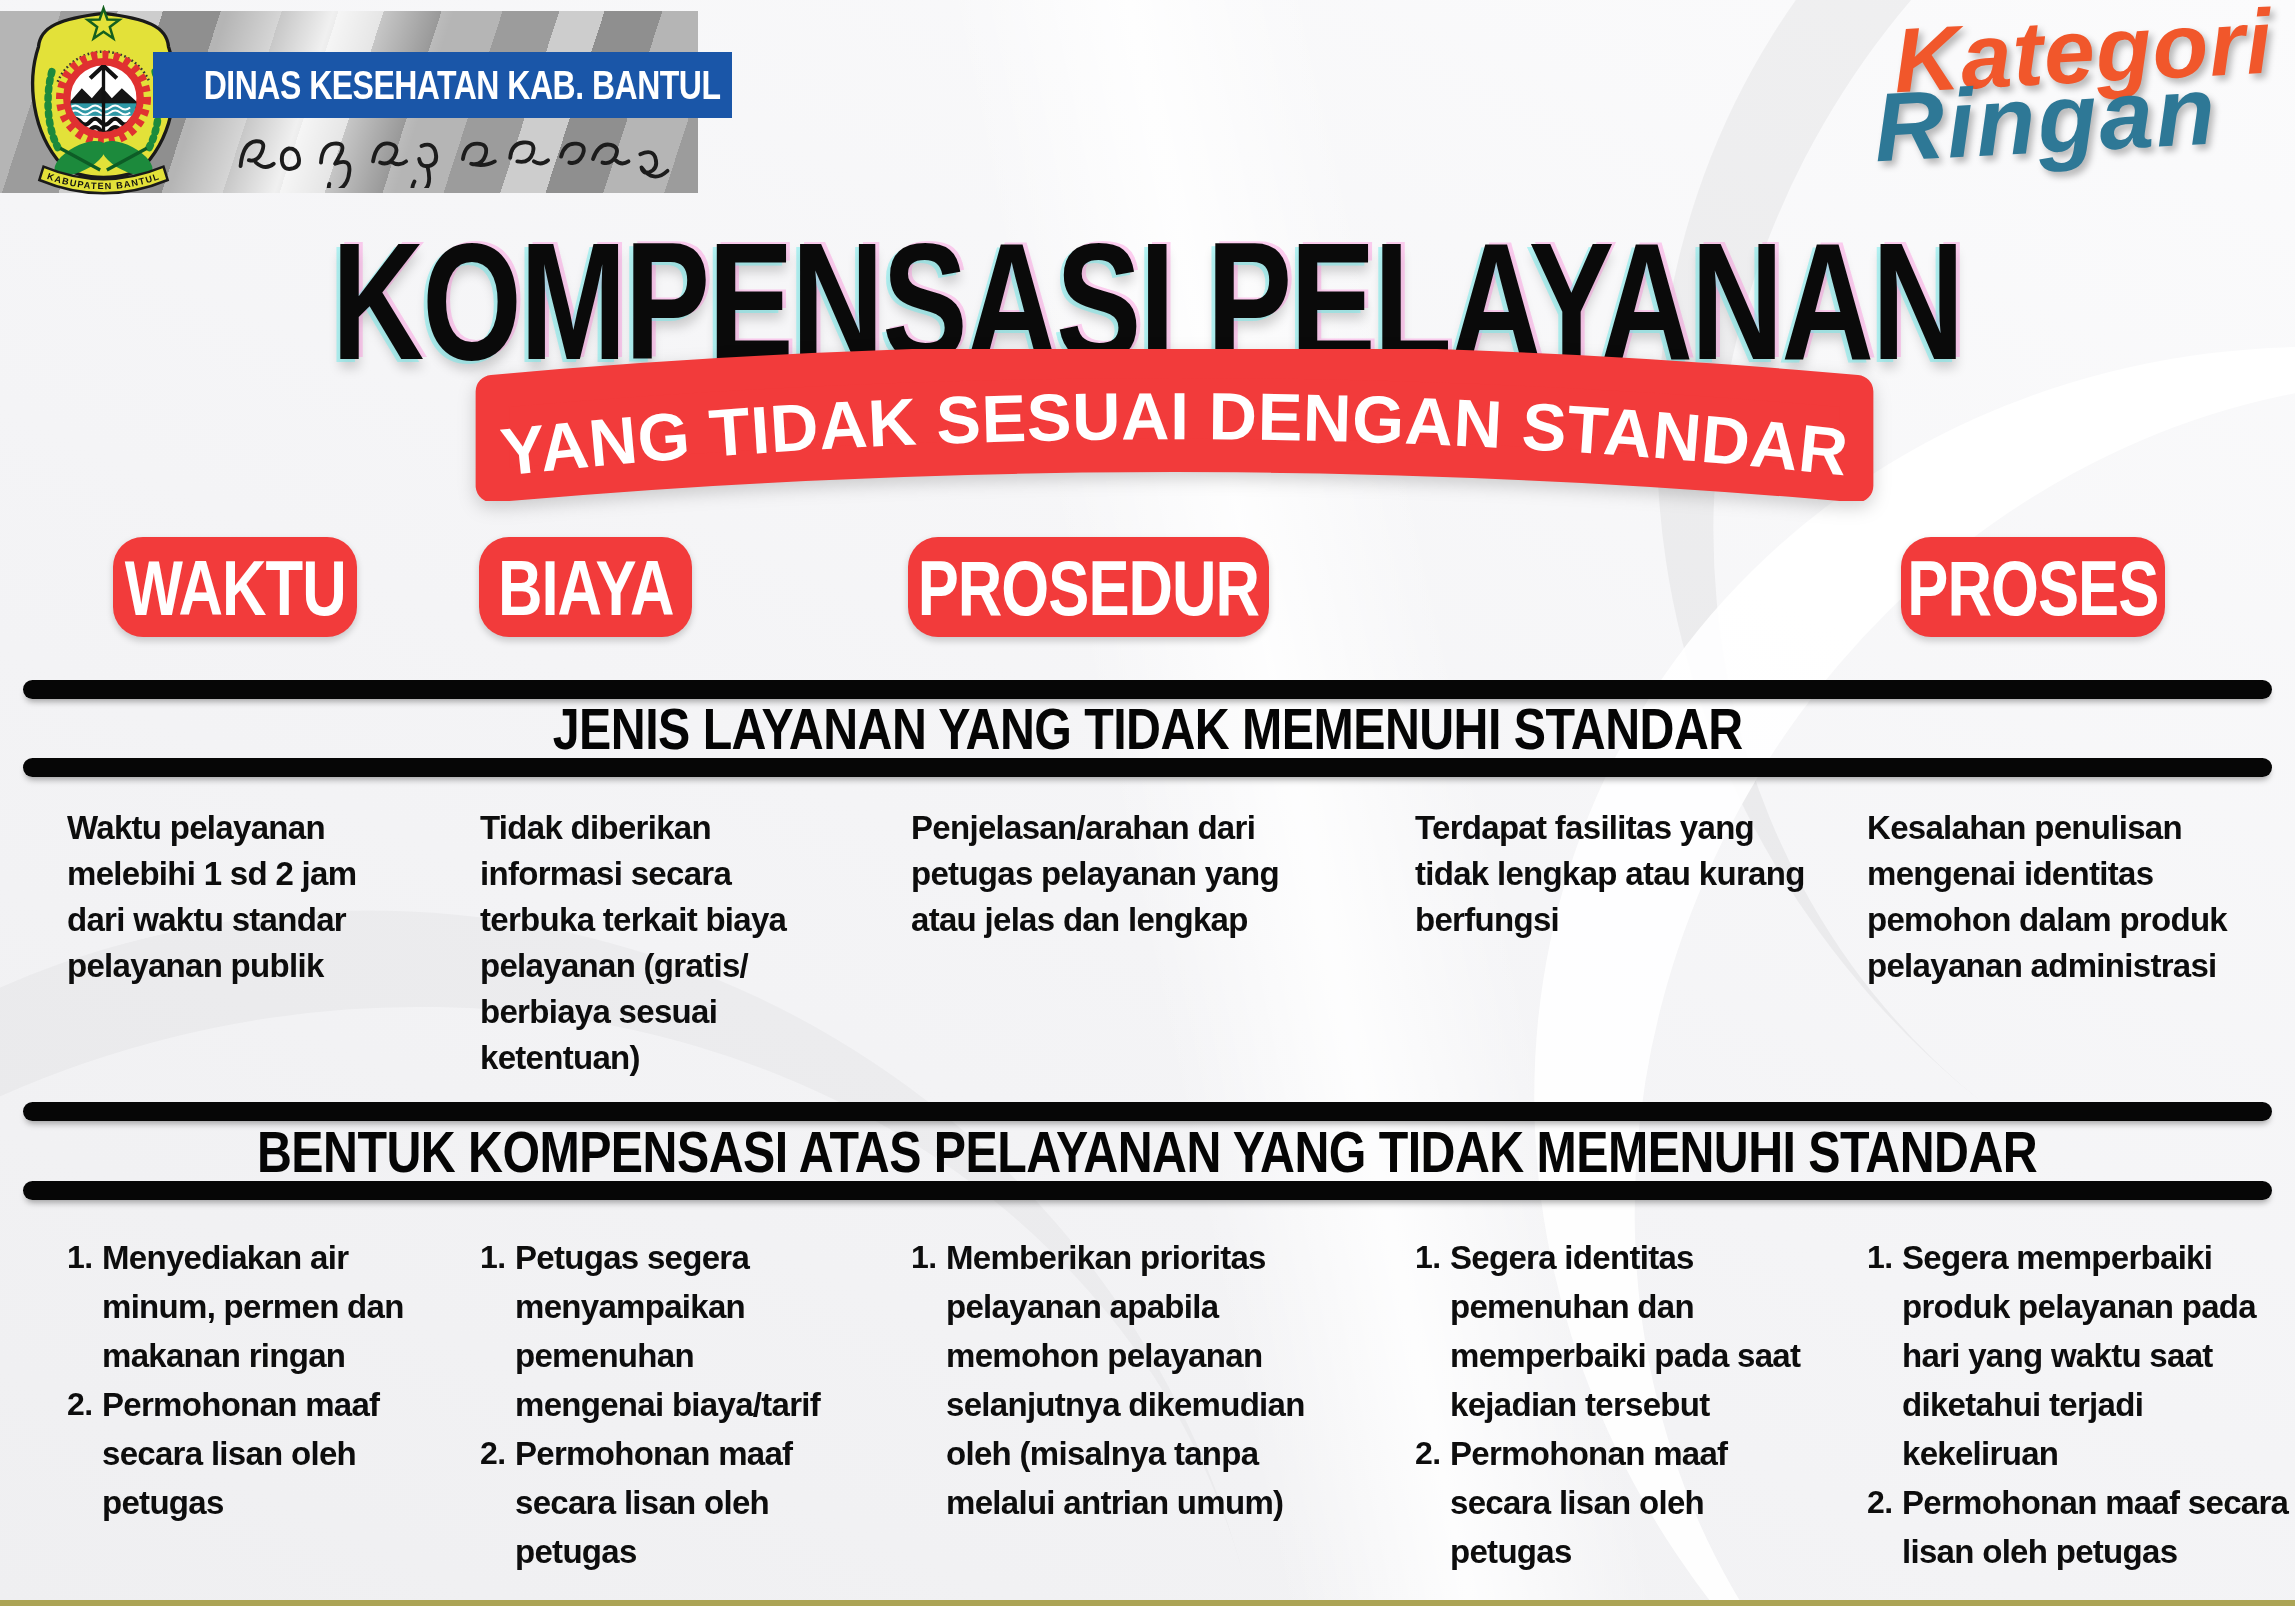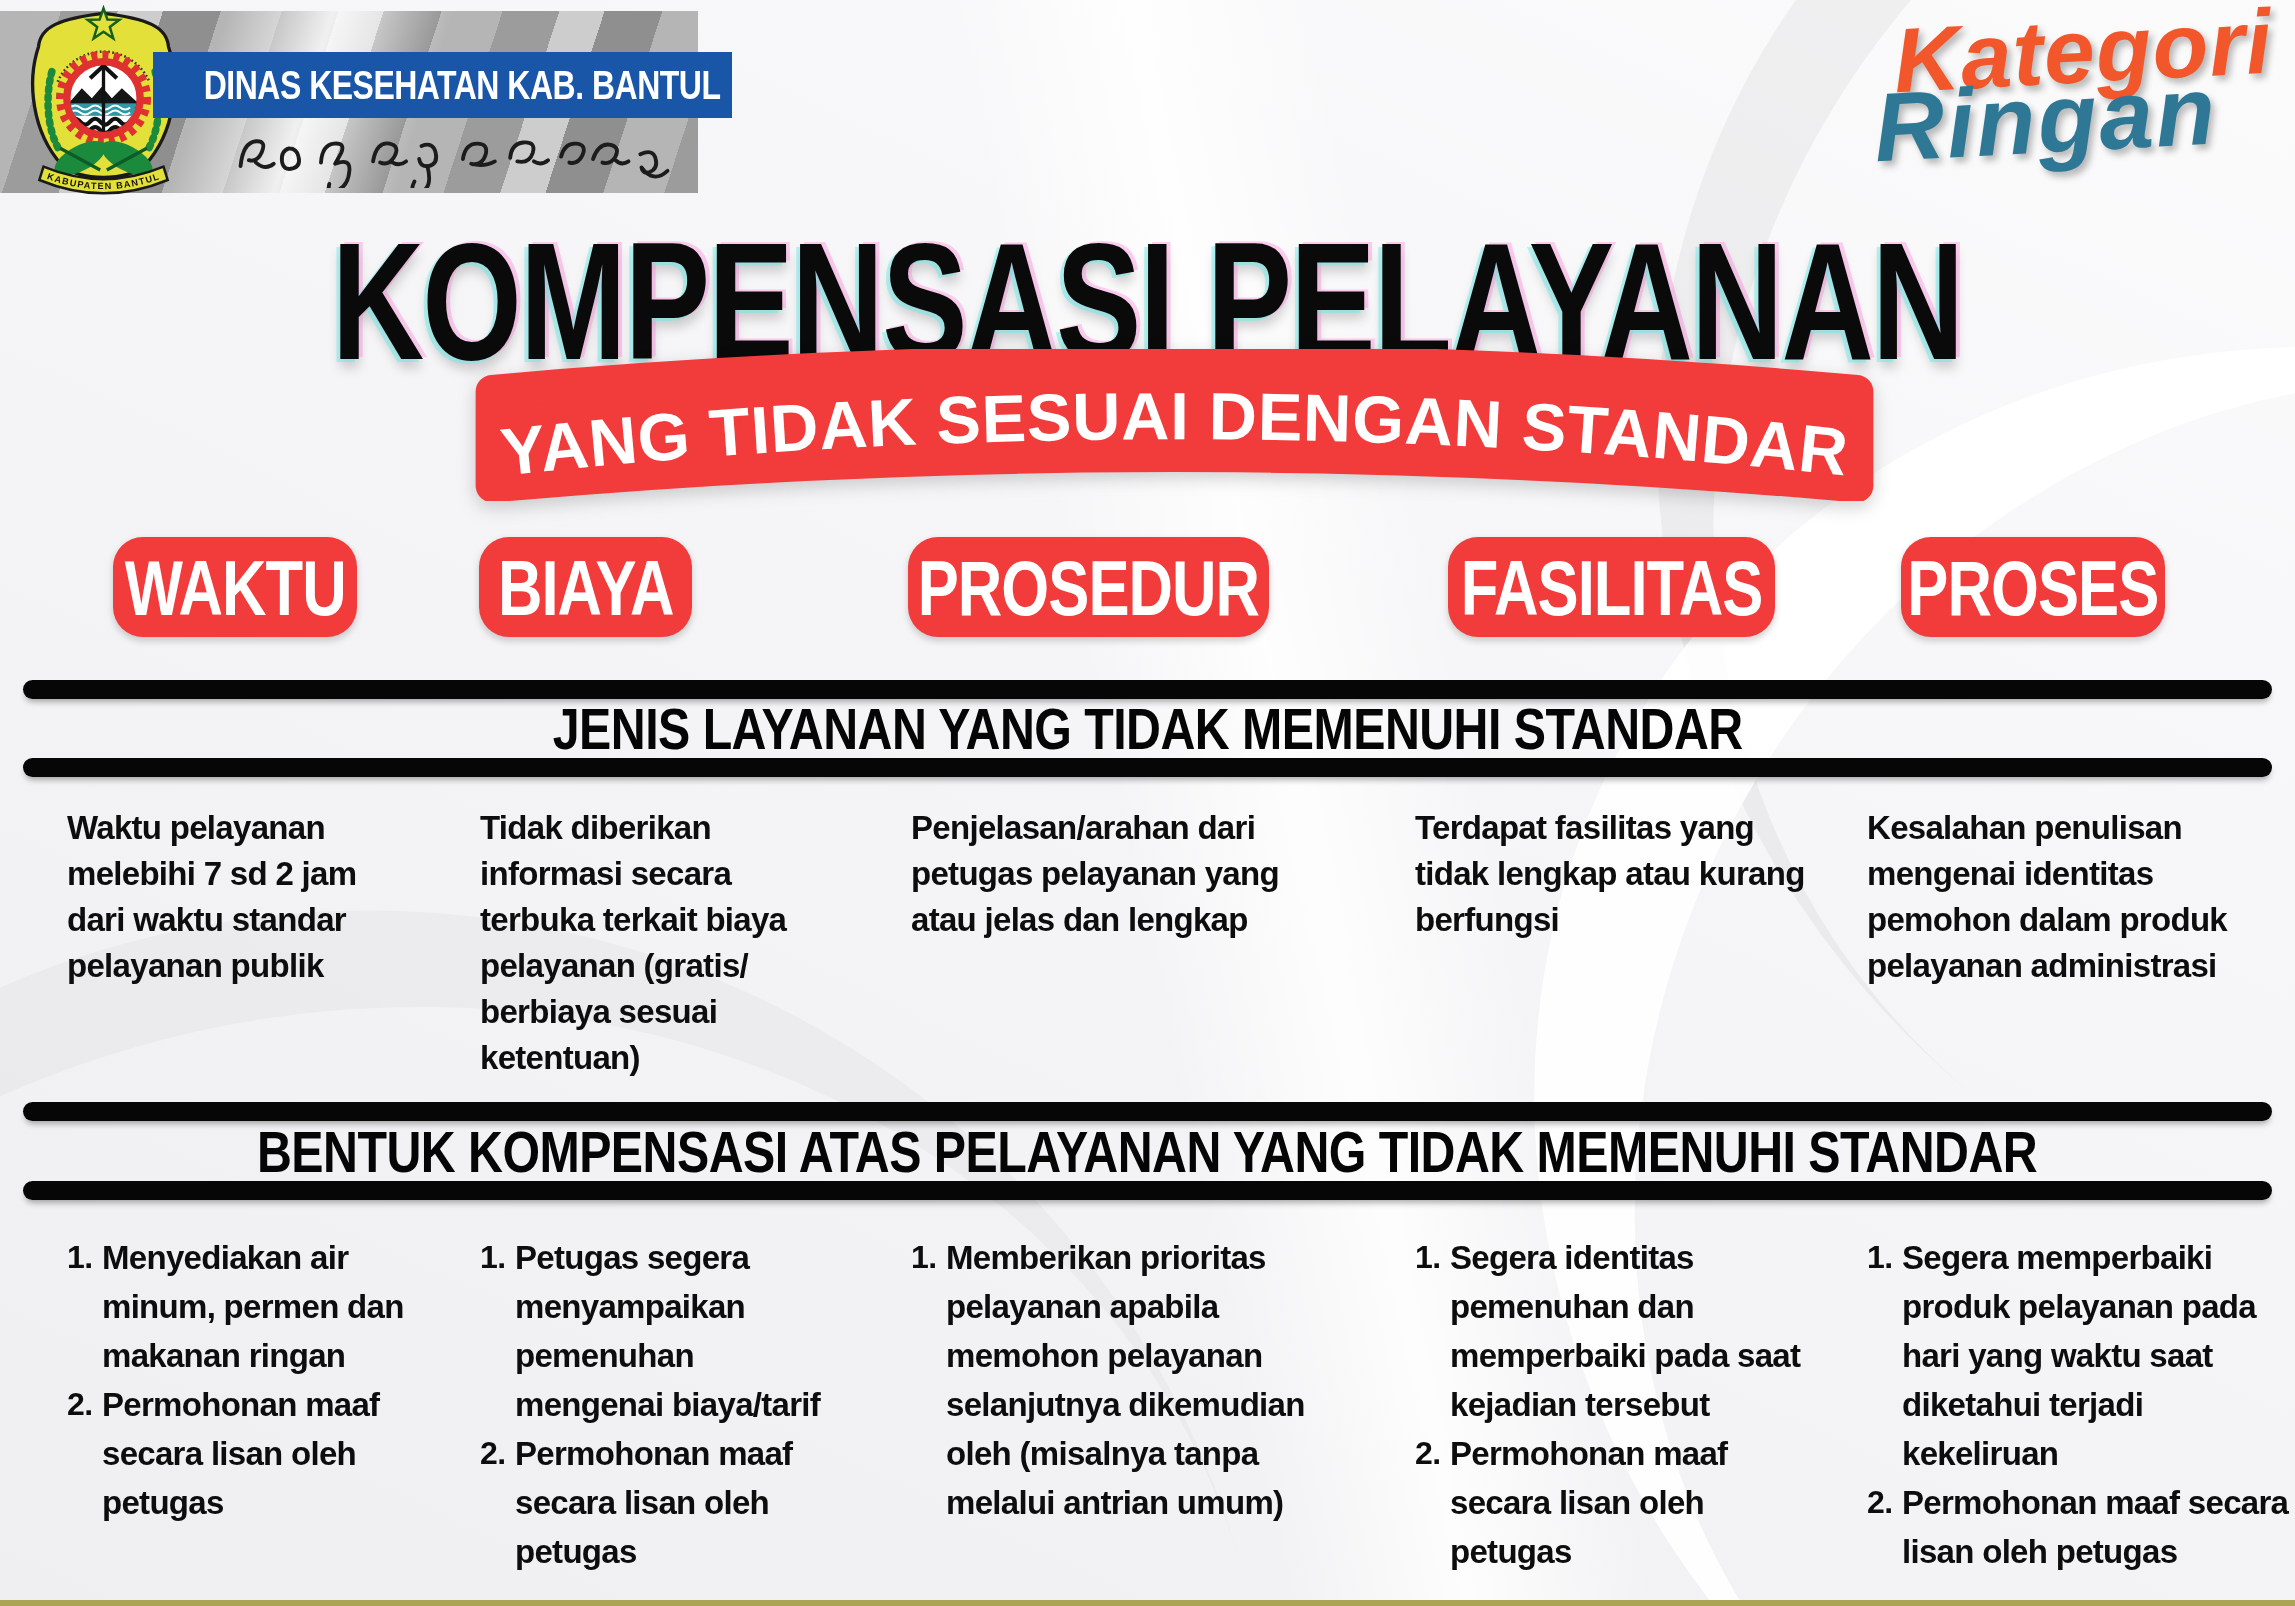--- a/index.html
+++ b/index.html
@@ -161,36 +161,33 @@
 
   <div class="cat-btn btn-waktu">
     <span>WAKTU</span>
     </div>
   <div class="cat-btn btn-biaya">
     <span>BIAYA</span>
     </div>
   <div class="cat-btn btn-prosedur">
     <span>PROSEDUR</span>
     </div>
-  <div class="cat-btn btn-fasilitas">
-    <span>FASILITAS</span>
-    </div>
   <div class="cat-btn btn-proses">
     <span>PROSES</span>
     </div>
 
   <div class="bar bar1"></div>
   <div class="sec-heading head1">
     <span>JENIS LAYANAN YANG TIDAK MEMENUHI STANDAR</span>
   </div>
   <div class="bar bar2"></div>
 
   <div class="sec1">
     <div class="col col-1">
-        <p>Waktu pelayanan melebihi 7 sd 2 jam dari waktu standar pelayanan publik</p>
+        <p>Waktu pelayanan melebihi 1 sd 2 jam dari waktu standar pelayanan publik</p>
       </div>
     <div class="col col-2">
         <p>Tidak diberikan informasi secara terbuka terkait biaya pelayanan (gratis/ berbiaya sesuai ketentuan)</p>
       </div>
     <div class="col col-3">
         <p>Penjelasan/arahan dari petugas pelayanan yang atau jelas dan lengkap</p>
       </div>
     <div class="col col-4">
         <p>Terdapat fasilitas yang tidak lengkap atau kurang berfungsi</p>
       </div>

